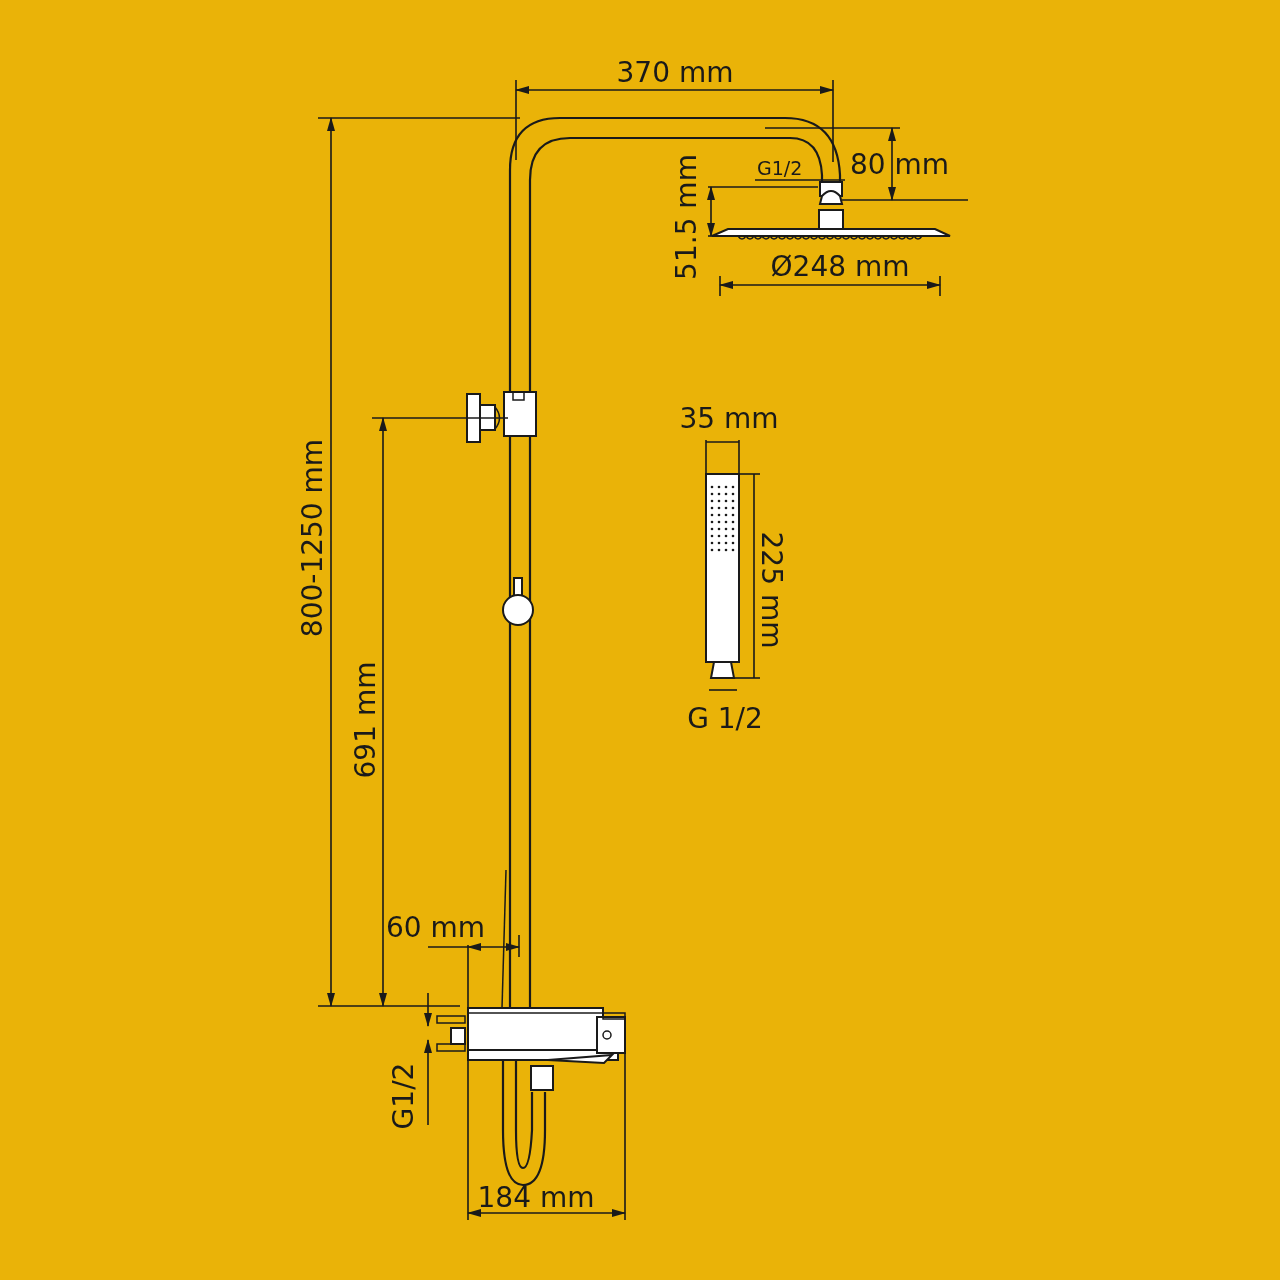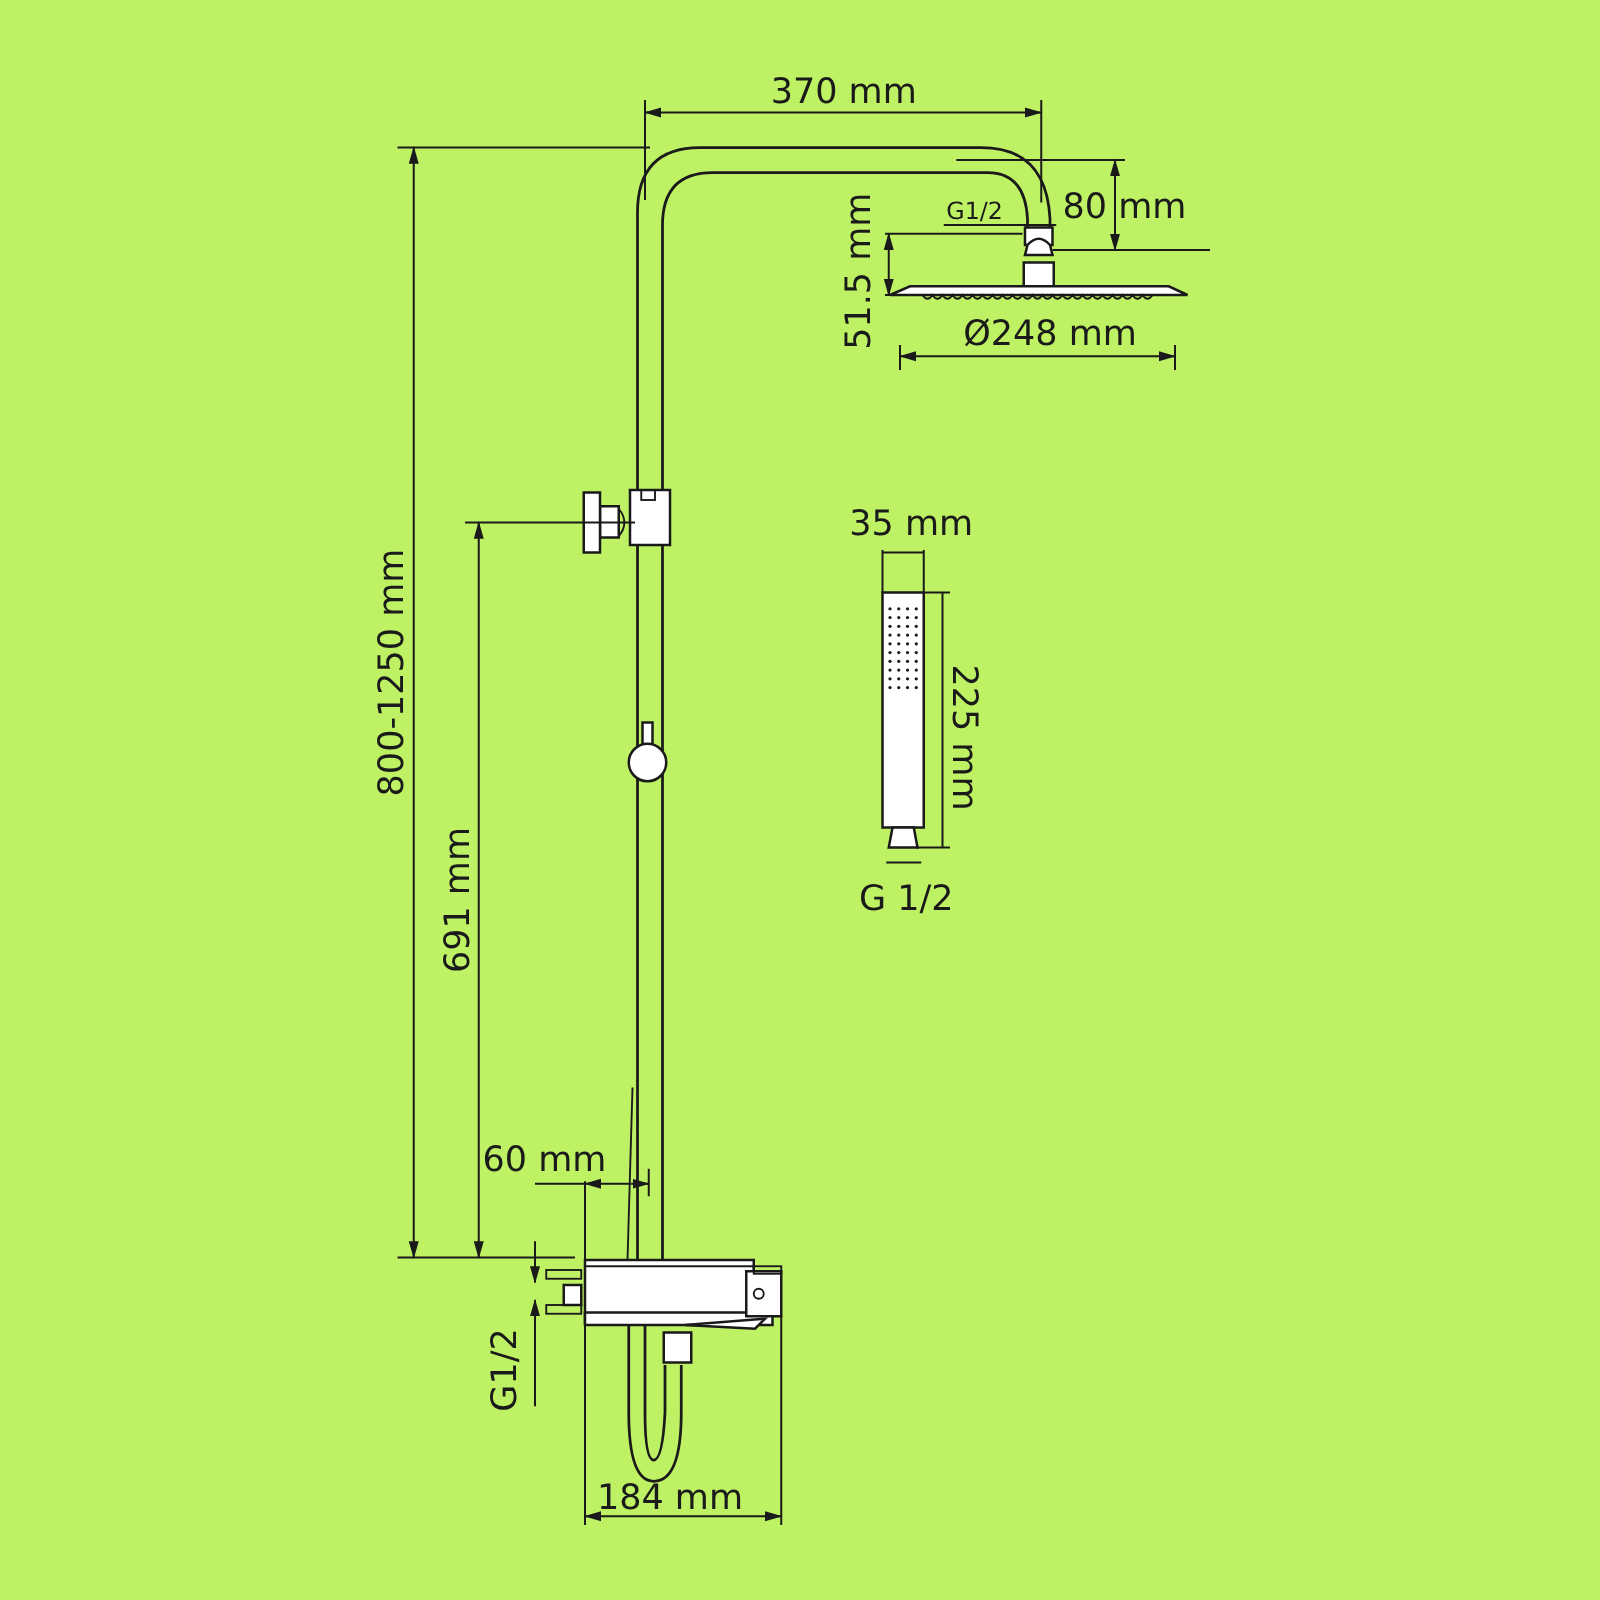--- a/index.html
+++ b/index.html
@@ -1,16 +1,16 @@
 <!DOCTYPE html>
 <html><head>
 <meta charset="utf-8">
 <style>
   html, body { margin: 0; padding: 0; background: #ffffff; }
-  #canvas { position: relative; width: 1280px; height: 1280px; background: #bef264; overflow: hidden; }
+  #canvas { position: relative; width: 1280px; height: 1280px; background: #eab308; overflow: hidden; }
   svg { position: absolute; left: 0; top: 0; }
   .ln { stroke: #1a1a1a; stroke-width: 2.2; fill: none; }
   .thin { stroke: #1a1a1a; stroke-width: 1.5; fill: none; }
   .fillw { stroke: #1a1a1a; stroke-width: 2; fill: #ffffff; }
   .dim { stroke: #1a1a1a; stroke-width: 1.6; fill: none; }
   .lbl { font-family: "DejaVu Sans", sans-serif; font-size: 28px; fill: #1a1a1a; }
   .lbl-sm { font-family: "DejaVu Sans", sans-serif; font-size: 19px; fill: #1a1a1a; }
 </style>
 </head>
 <body>

